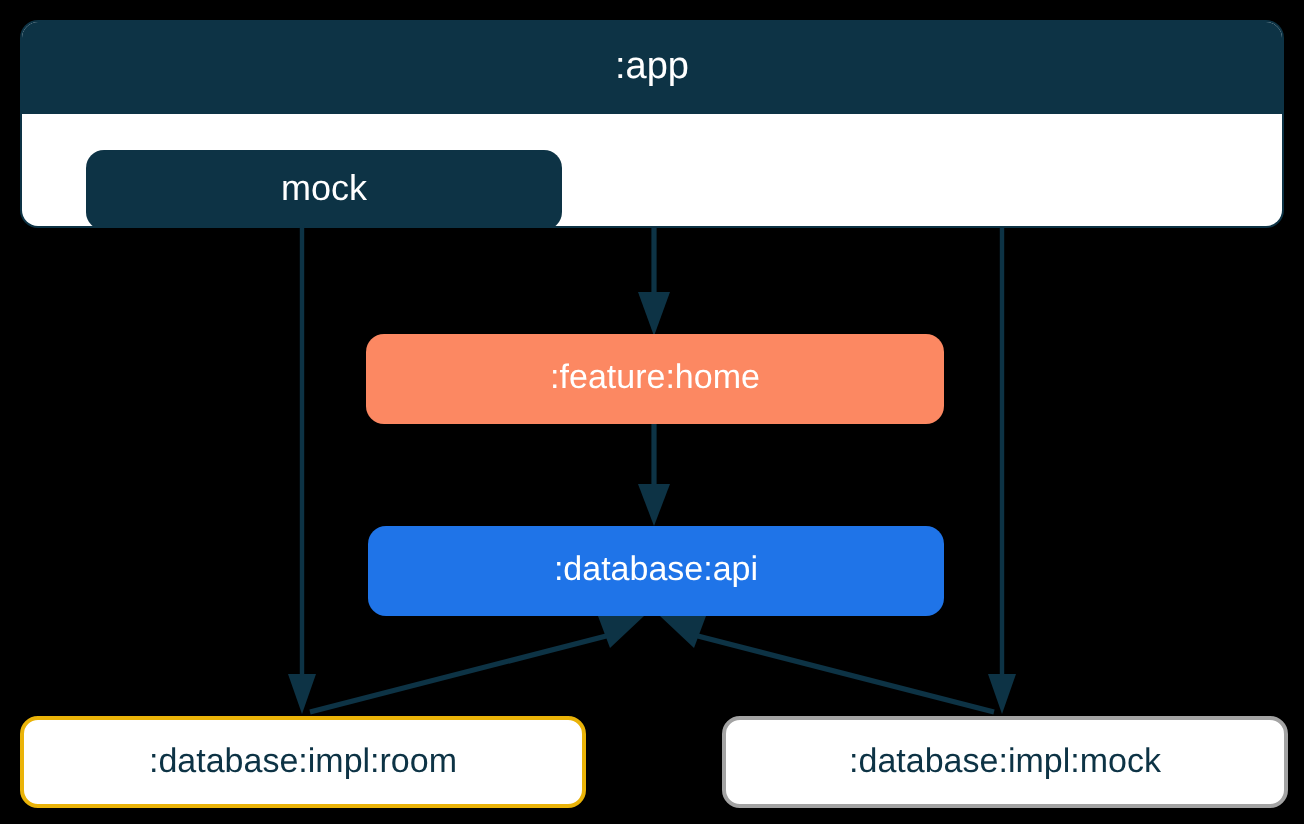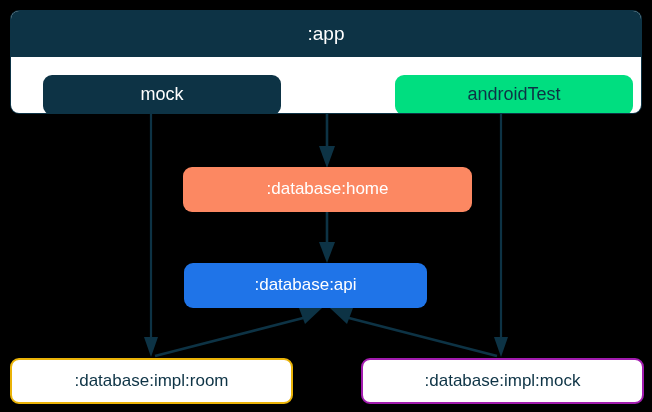--- a/index.html
+++ b/index.html
@@ -83,21 +83,21 @@
     width: 289px;
     height: 45px;
     border-radius: 9px;
     background: #fc8862;
     color: #ffffff;
     font-size: 17px;
   }
   #node-database-api {
     left: 184px;
     top: 263px;
-    width: 243px;
+    width: 288px;
     height: 45px;
     border-radius: 9px;
     background: #1f74e8;
     color: #ffffff;
     font-size: 17px;
   }
 
   
   #node-impl-room {
     left: 10px;
@@ -110,21 +110,21 @@
     color: #0d3345;
     font-size: 17px;
   }
   #node-impl-mock {
     left: 361px;
     top: 358px;
     width: 283px;
     height: 46px;
     border-radius: 9px;
     background: #ffffff;
-    border: 2px solid #a21caf;
+    border: 2px solid #a3a3a3;
     color: #0d3345;
     font-size: 17px;
   }
 
   
   #edges {
     position: absolute;
     left: 0;
     top: 0;
     width: 652px;
@@ -135,21 +135,20 @@
   #edges polygon { stroke: none; }
 </style>
 </head>
 <body>
 
 <div id="stage">
 
   <div id="app-container" class="node">
     <div id="app-header">:app</div>
     <div id="node-main" class="node">mock</div>
-    <div id="node-androidtest" class="node">androidTest</div>
   </div>
 
   <svg id="edges" viewBox="0 0 652 412" xmlns="http://www.w3.org/2000/svg">
 
     <g>
       <path d="M151,113 L151,343" stroke="#0d3345" stroke-width="2.2"></path>
       <polygon points="151,357 144,337 158,337" fill="#0d3345"></polygon>
     </g>
 
     <g>
@@ -171,18 +170,18 @@
       <path d="M155,356 L307,317" stroke="#0d3345" stroke-width="2.6"></path>
       <polygon points="322,308 299,308 305,324" fill="#0d3345"></polygon>
     </g>
 
     <g>
       <path d="M497,356 L345,317" stroke="#0d3345" stroke-width="2.6"></path>
       <polygon points="330,308 353,308 347,324" fill="#0d3345"></polygon>
     </g>
   </svg>
 
-  <div id="node-feature-home" class="node">:database:home</div>
+  <div id="node-feature-home" class="node">:feature:home</div>
   <div id="node-database-api" class="node">:database:api</div>
   <div id="node-impl-room" class="node">:database:impl:room</div>
   <div id="node-impl-mock" class="node">:database:impl:mock</div>
 
 </div>
 
 </body></html>

